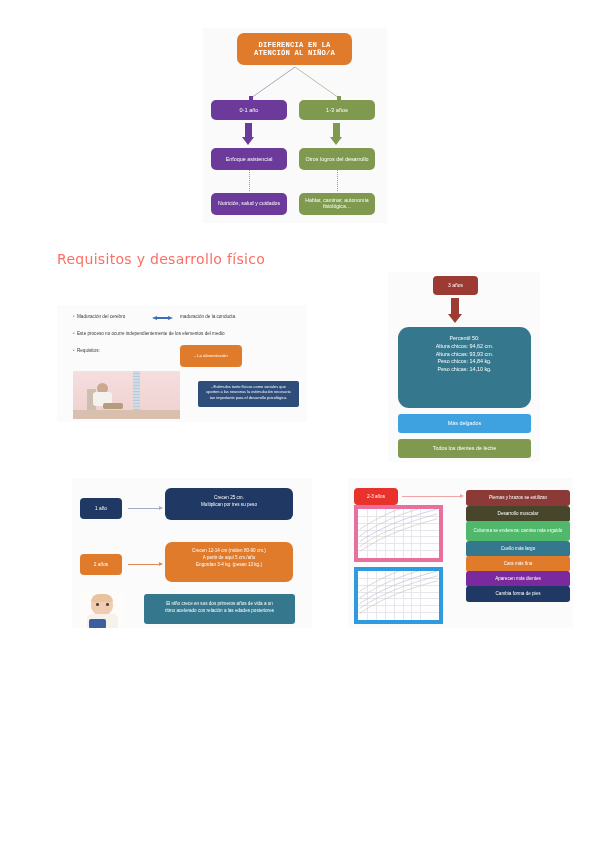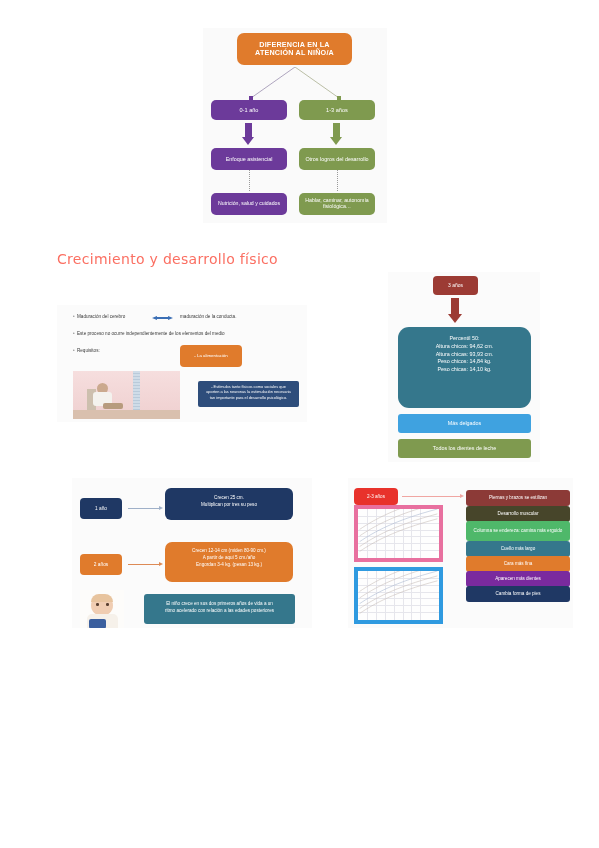--- a/index.html
+++ b/index.html
@@ -6,21 +6,21 @@
   body{width:599px;height:848px;position:relative;font-family:"Liberation Sans",sans-serif;color:#333;overflow:hidden;}
   .page{position:absolute;left:0;top:0;width:599px;height:848px;background:#fff;}
 
   
   .box{position:absolute;box-sizing:border-box;display:flex;align-items:center;justify-content:center;text-align:center;color:#fff;line-height:1.15;}
   .rounded{border-radius:6px;}
   .slide{position:absolute;background:#fbfbfb;overflow:hidden;}
 
   
   #diagram1{left:203px;top:28px;width:184px;height:195px;background:#fafafa;}
-  #d1-title{left:34px;top:5px;width:115px;height:32px;background:#e07b2c;color:#fff;font-size:7.2px;font-weight:bold;letter-spacing:.2px;border-radius:7px;padding:0 3px;}
+  #d1-title{left:34px;top:5px;width:115px;height:32px;background:#e07b2c;color:#fff;font-size:7.2px;font-weight:bold;letter-spacing:.2px;border-radius:7px;padding:0 3px;font-family:Liberation Mono, monospace;}
   #d1-title span{display:block;}
   #d1-left{left:8px;top:72px;width:76px;height:20px;background:#6c3a9a;font-size:5.6px;border-radius:5px;}
   #d1-right{left:96px;top:72px;width:76px;height:20px;background:#7f9a4f;font-size:5.6px;border-radius:5px;}
   #d1-left2{left:8px;top:120px;width:76px;height:22px;background:#6c3a9a;font-size:5.4px;border-radius:5px;}
   #d1-right2{left:96px;top:120px;width:76px;height:22px;background:#7f9a4f;font-size:5.4px;border-radius:5px;padding:0 3px;}
   #d1-left3{left:8px;top:165px;width:76px;height:22px;background:#6c3a9a;font-size:5.2px;border-radius:5px;padding:0 2px;}
   #d1-right3{left:96px;top:165px;width:76px;height:22px;background:#7f9a4f;font-size:5.2px;border-radius:5px;padding:0 2px;}
   .thin-conn{position:absolute;width:1px;border-left:1px dotted #9a9a9a;}
   .fat-arrow{position:absolute;width:13px;}
   .fat-arrow .stem{width:7px;margin:0 auto;height:14px;}
@@ -127,21 +127,21 @@
     <div class="box" id="d1-left2">Enfoque asistencial</div>
     <div class="box" id="d1-right2">Otros logros del desarrollo</div>
 
     <div class="thin-conn" style="left:46px;top:142px;height:21px;"></div>
     <div class="thin-conn" style="left:134px;top:142px;height:21px;"></div>
 
     <div class="box" id="d1-left3">Nutrición, salud y cuidados</div>
     <div class="box" id="d1-right3">Hablar, caminar, autonomía fisiológica…</div>
   </div>
 
-  <div id="section-title">Crecimiento y desarrollo físico</div>
+  <div id="section-title">Requisitos y desarrollo físico</div>
 
   <div class="slide" id="slideA">
     <div class="bullet" style="left:16px;top:9px;">
       <span class="dot">•</span><span>Maduración del cerebro</span>
     </div>
     <div class="dbl-arrow" style="left:95px;top:11px;">
       <span class="hl"></span>
         <span class="bar"></span>
         <span class="hr"></span>
     </div>

